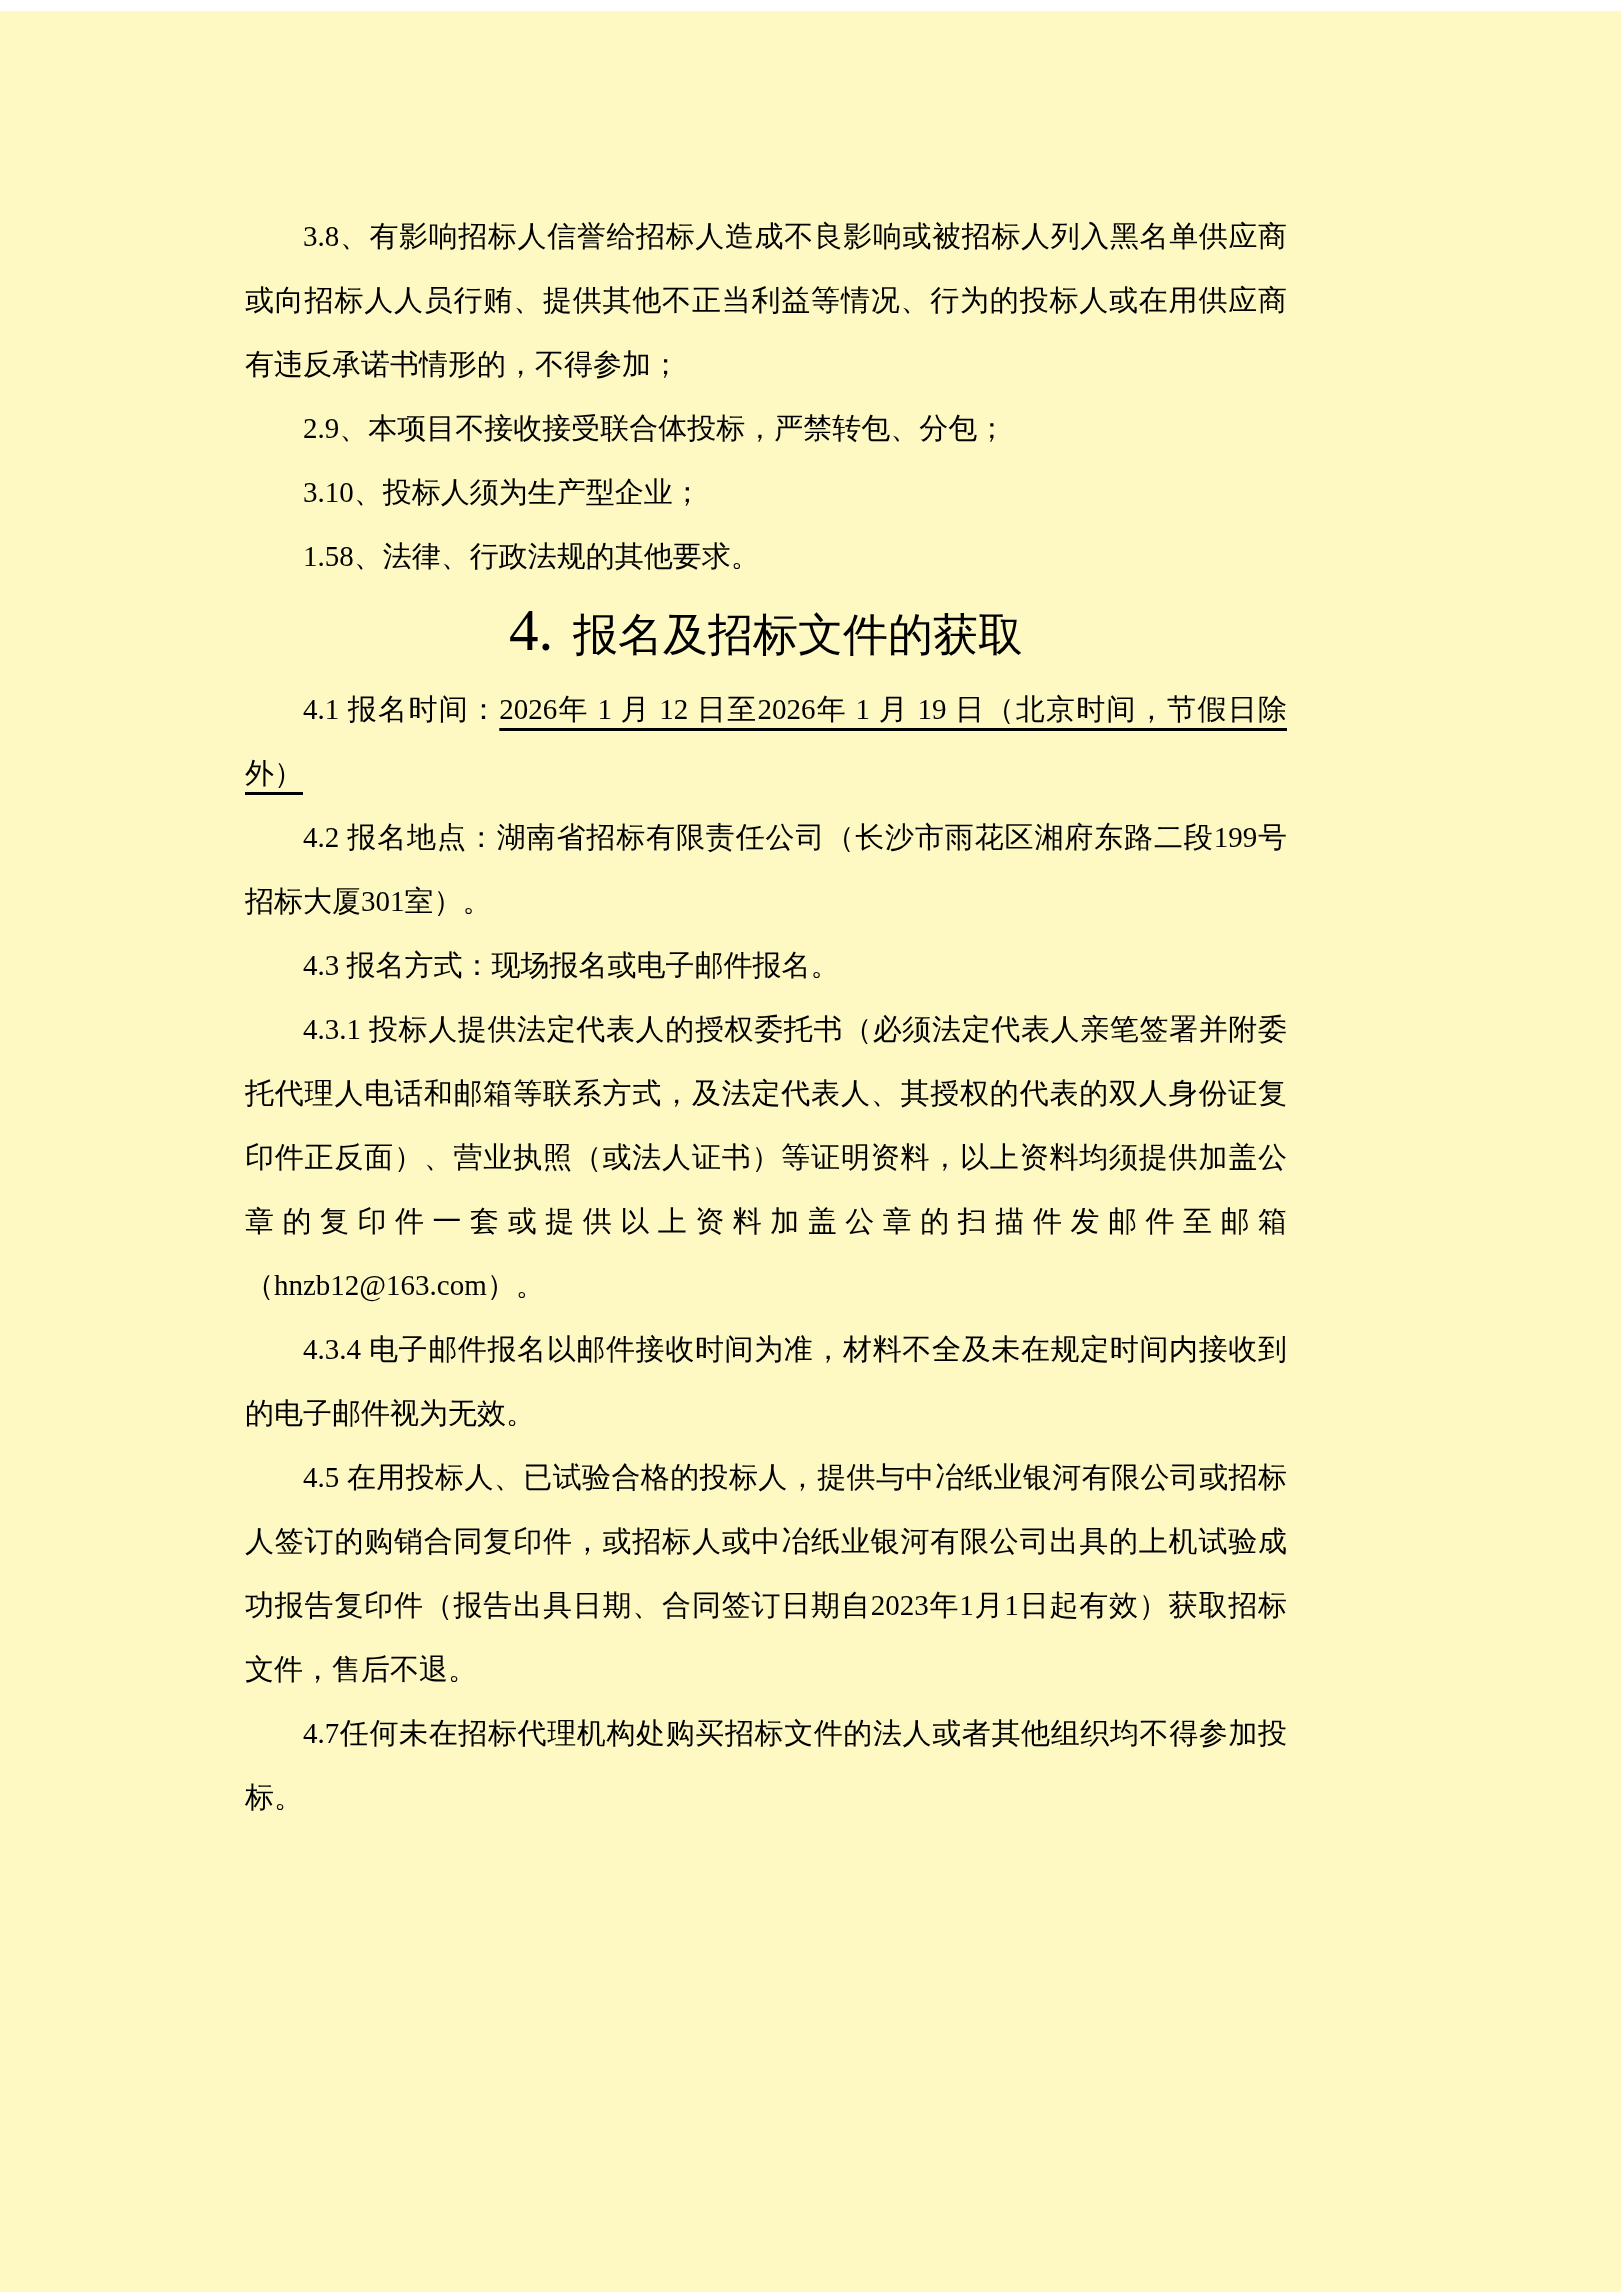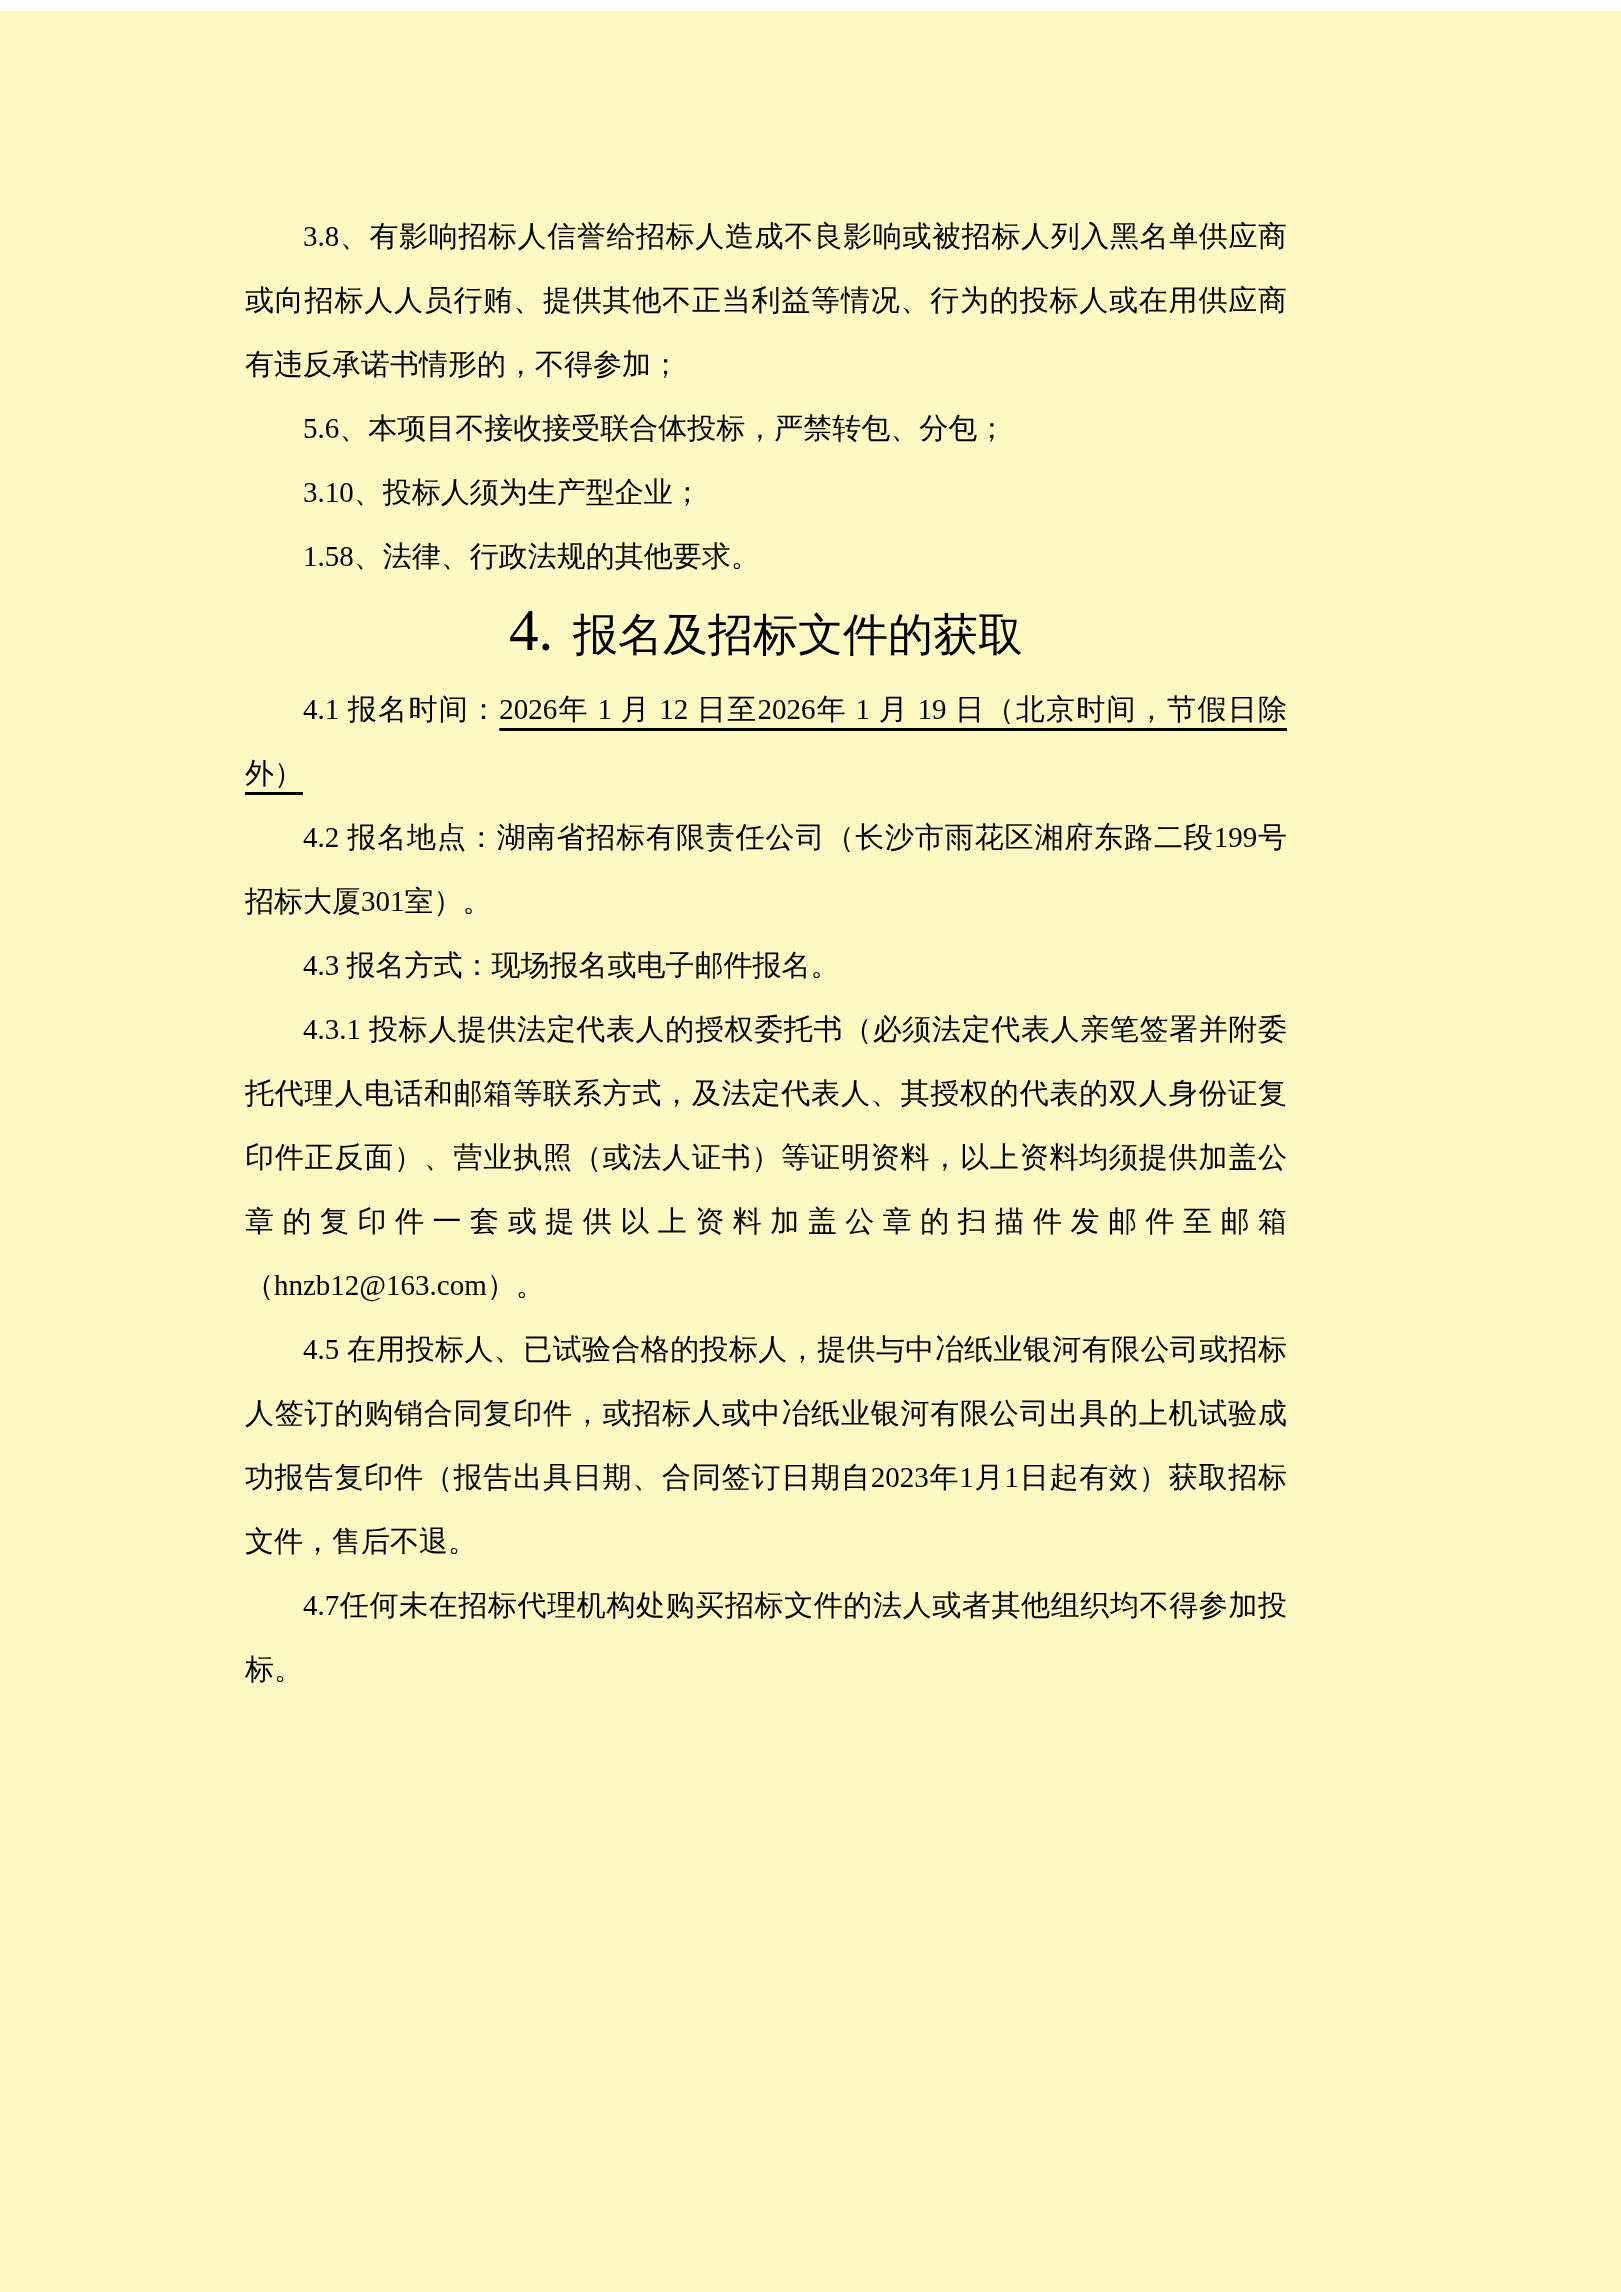--- a/index.html
+++ b/index.html
@@ -57,25 +57,26 @@
     text-decoration-thickness: 2.9px;
     text-underline-offset: 8.8px;
   }
 </style>
 </head>
 <body>
 
 <div class="page">
   <div class="content">
       <p class="para body"><span>3.8、有影响招标人信誉给招标人造成不良影响或被招标人列入黑名单供应商或向招标人人员行贿、提供其他不正当利益等情况、行为的投标人或在用供应商有违反承诺书情形的，不得参加；</span></p>
-      <p class="para body"><span>5.6、本项目不接收接受联合体投标，严禁转包、分包；</span></p>
+      <p class="para body"><span>2.9、本项目不接收接受联合体投标，严禁转包、分包；</span></p>
       <p class="para body"><span>3.10、投标人须为生产型企业；</span></p>
       <p class="para body"><span>1.58、法律、行政法规的其他要求。</span></p>
       <h2 class="para heading"><span class="num">4.</span><span class="title">报名及招标文件的获取</span></h2>
       <p class="para body"><span>4.1 报名时间：</span><span class="underline">2026年 1 月 12 日至2026年 1 月  19 日（北京时间，节假日除外） </span></p>
       <p class="para body"><span>4.2 报名地点：湖南省招标有限责任公司（长沙市雨花区湘府东路二段199号招标大厦301室）。</span></p>
       <p class="para body"><span>4.3 报名方式：现场报名或电子邮件报名。</span></p>
       <p class="para body"><span>4.3.1 投标人提供法定代表人的授权委托书（必须法定代表人亲笔签署并附委托代理人电话和邮箱等联系方式，及法定代表人、其授权的代表的双人身份证复印件正反面）、营业执照（或法人证书）等证明资料，以上资料均须提供加盖公章的复印件一套或提供以上资料加盖公章的扫描件发邮件至邮箱（hnzb12@163.com）。</span></p>
+      <p class="para body"><span>4.3.4 电子邮件报名以邮件接收时间为准，材料不全及未在规定时间内接收到的电子邮件视为无效。</span></p>
       <p class="para body"><span>4.5 在用投标人、已试验合格的投标人，提供与中冶纸业银河有限公司或招标人签订的购销合同复印件，或招标人或中冶纸业银河有限公司出具的上机试验成功报告复印件（报告出具日期、合同签订日期自2023年1月1日起有效）获取招标文件，售后不退。</span></p>
       <p class="para body"><span>4.7任何未在招标代理机构处购买招标文件的法人或者其他组织均不得参加投标。</span></p>
     </div>
 </div>
 
 
 </body></html>

